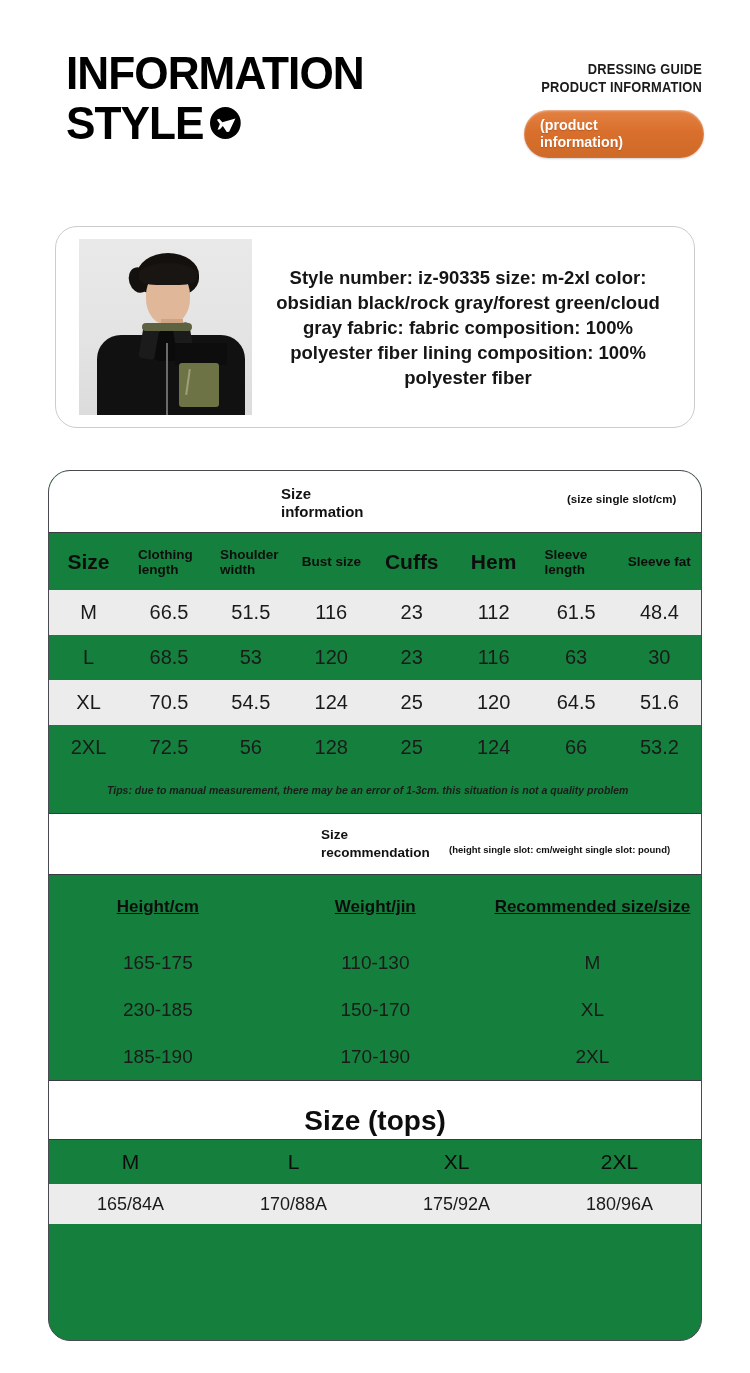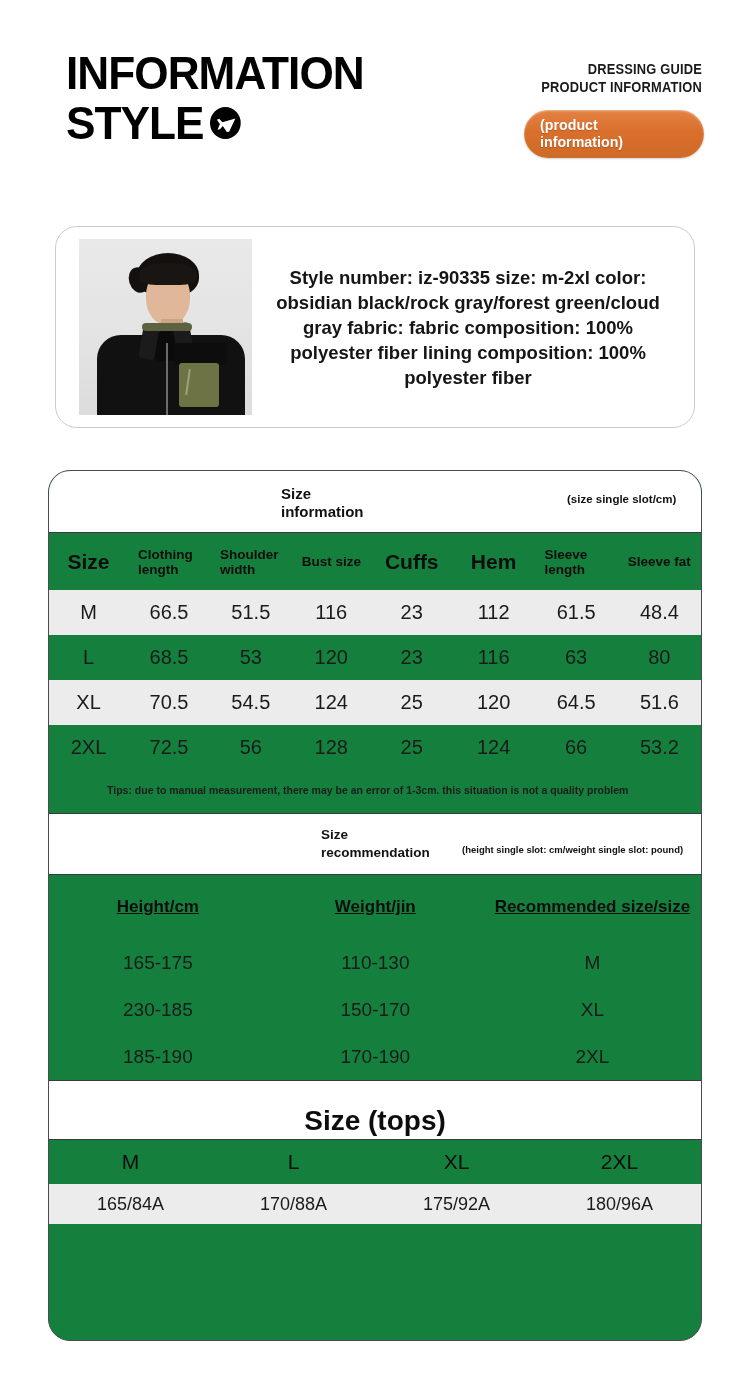--- a/index.html
+++ b/index.html
@@ -155,31 +155,32 @@
   .drow.shade td { background: #ececec; }
 
   .tips {
     font-family: "Liberation Sans Narrow", "Liberation Sans", sans-serif;
     font-size: 10.5px;
     line-height: 13px;
     font-weight: bold;
     color: #1c1c1c;
     padding: 14px 40px 16px 58px;
     text-align: left;
+    font-style: italic;
   }
 
   
   .sec2-banner { height: 62px; border-top: 1px solid #3a3a42; }
   .sec2-banner .t2 {
     position:absolute; left:272px; top:12px; width:220px; text-align:left;
     font-family:"Liberation Sans Narrow","Liberation Sans",sans-serif;
     font-weight:bold; font-size:13.5px; line-height:18px; color:#111;
   }
   .sec2-banner .n2 {
-    position:absolute; left:413px; top:30px; width:250px;
+    position:absolute; left:400px; top:30px; width:250px;
     font-size:9.5px; line-height:12px; font-weight:bold; color:#111;
     font-family:"Liberation Sans Narrow","Liberation Sans",sans-serif;
   }
   .rec-head td {
     height: 64px;
     font-family: "Liberation Sans Narrow", "Liberation Sans", sans-serif;
     font-weight: bold;
     font-size: 17px;
     line-height: 20px;
     color: #0d0d0d;
@@ -305,21 +306,21 @@
           <td>48.4</td>
         </tr>
         <tr class="drow">
           <td>L</td>
           <td>68.5</td>
           <td>53</td>
           <td>120</td>
           <td>23</td>
           <td>116</td>
           <td>63</td>
-          <td>80</td>
+          <td>30</td>
         </tr>
         <tr class="drow shade">
           <td>XL</td>
           <td>70.5</td>
           <td>54.5</td>
           <td>124</td>
           <td>25</td>
           <td>120</td>
           <td>64.5</td>
           <td>51.6</td>

